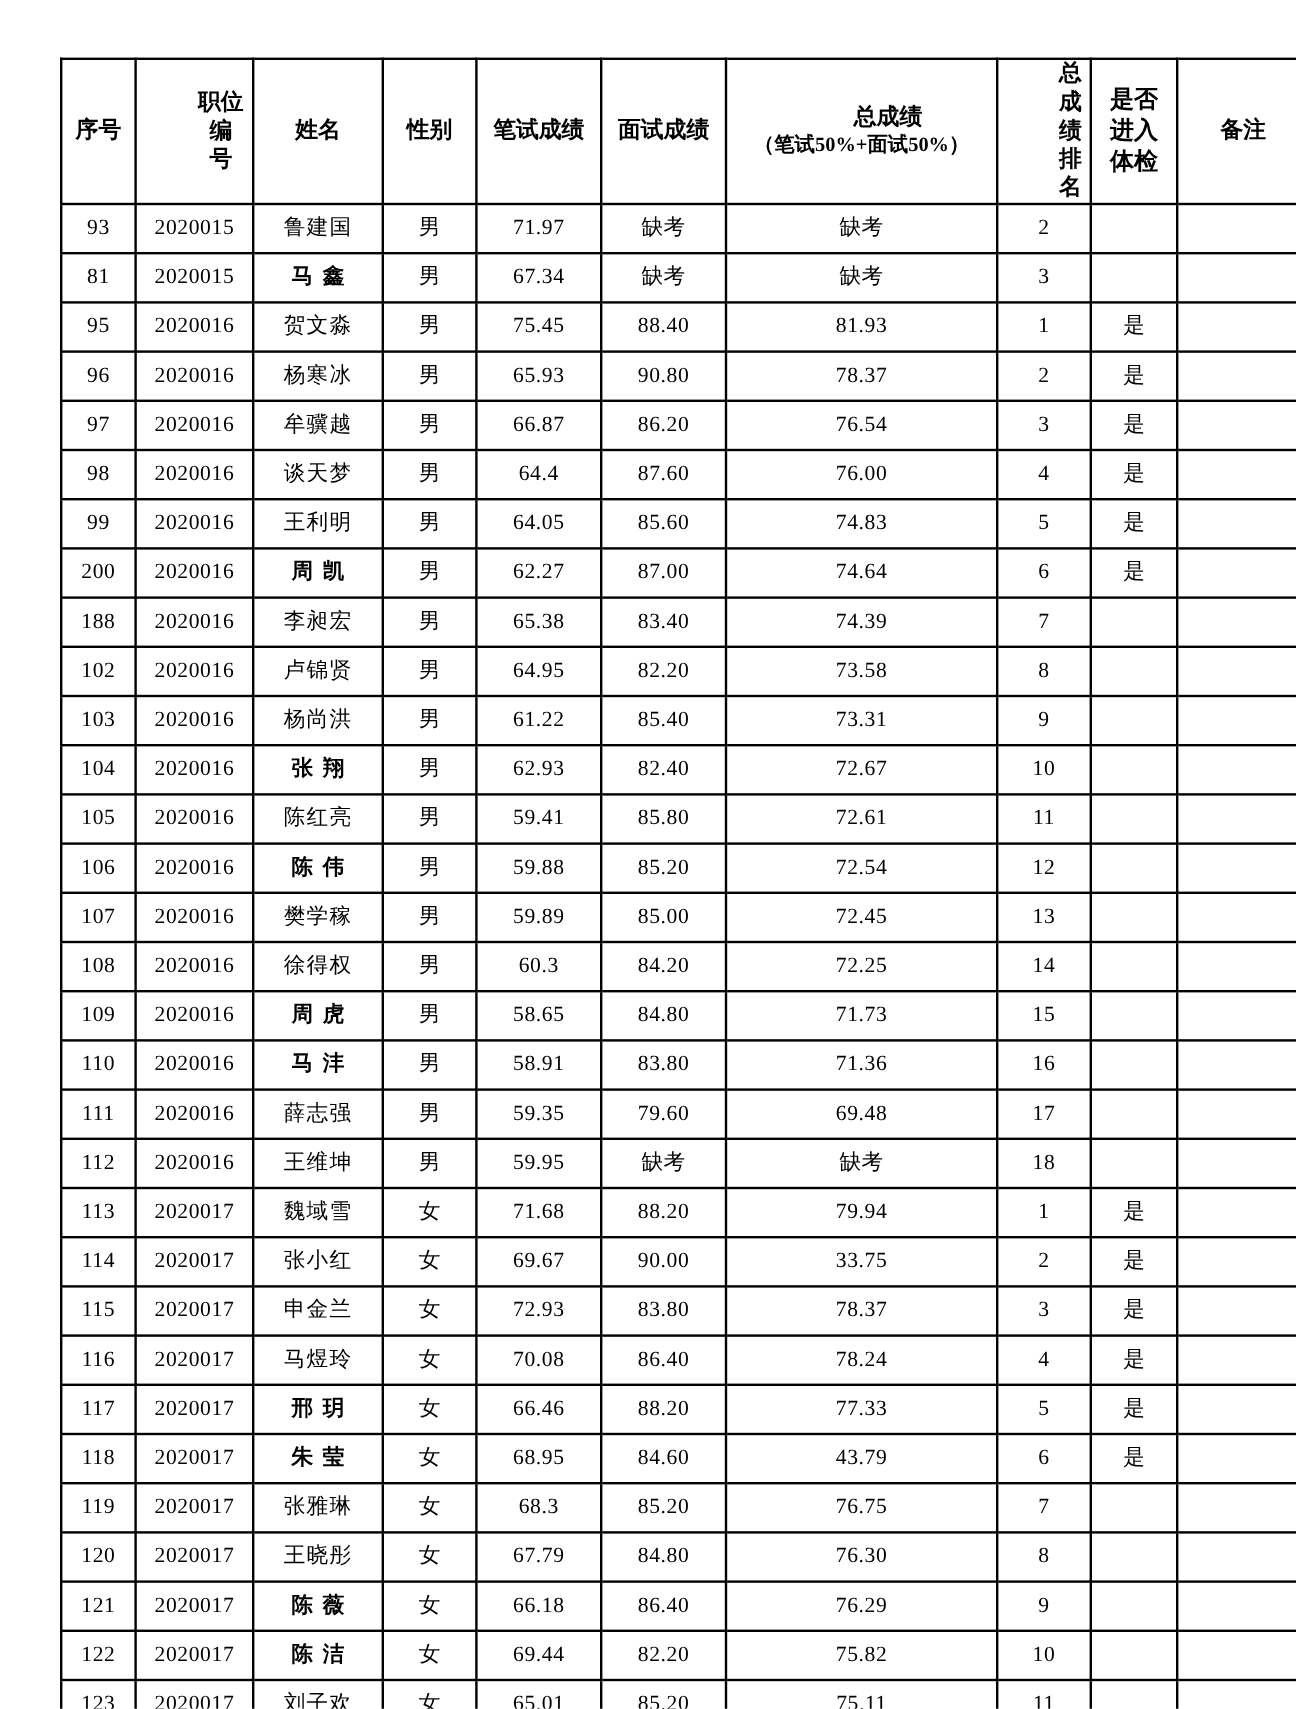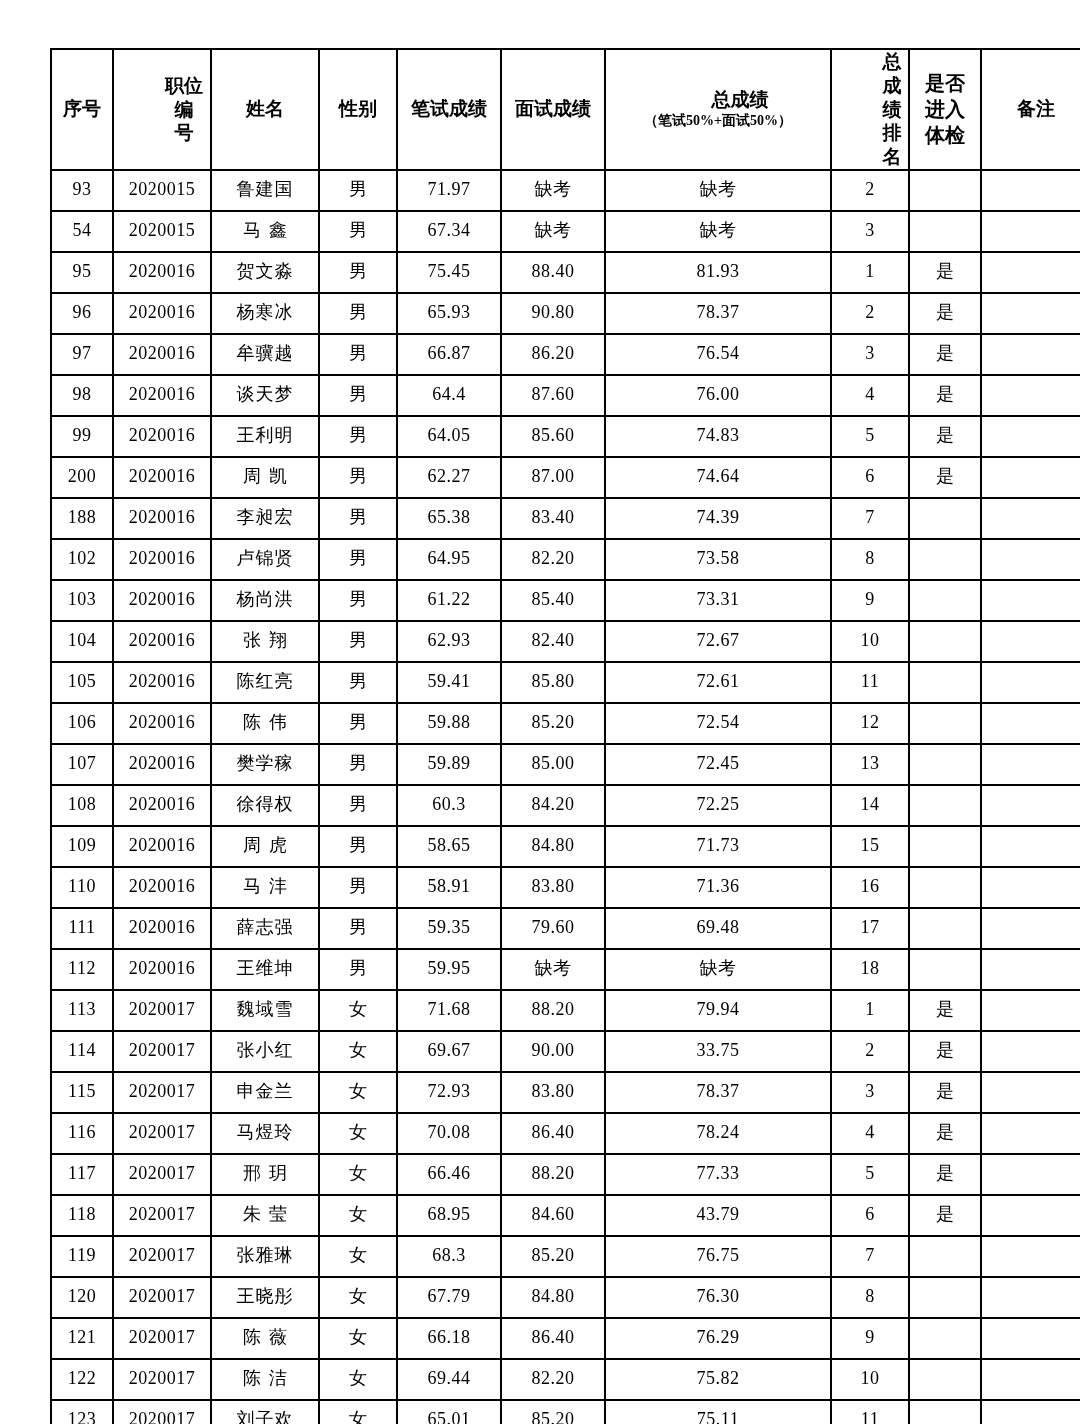--- a/index.html
+++ b/index.html
@@ -41,21 +41,21 @@
     height: 94px;
     font-size: 19px;
   }
   .hdr-two-line {
     display: block;
     line-height: 1.25;
     padding-left: 44px;
   }
   .hdr-sub {
     display: block;
-    font-size: 14px;
+    font-size: 17px;
     line-height: 1.3;
   }
   .hdr-three-line {
     display: block;
     line-height: 1.3;
     font-size: 20px;
   }
   
   col.c-seq      { width: 62px; }
   col.c-postid   { width: 98px; }
@@ -63,21 +63,21 @@
   col.c-gender   { width: 78px; }
   col.c-written  { width: 104px; }
   col.c-intv     { width: 104px; }
   col.c-total    { width: 226px; }
   col.c-rank     { width: 78px; }
   col.c-medical  { width: 72px; }
   col.c-remark   { width: 110px; }
 
   td.num { font-family: "Liberation Serif", "DejaVu Serif", serif; letter-spacing: 0.5px; }
   td.name { letter-spacing: 1px; }
-  .name-spaced { letter-spacing: 8px; padding-left: 8px; }
+  .name-spaced { letter-spacing: 8px; padding-left: 8px; font-weight: bold; }
 </style>
 </head>
 <body>
 
 <div class="page">
   <table class="score-table">
     <colgroup>
       <col class="c-seq">
       <col class="c-postid">
       <col class="c-name">
@@ -135,21 +135,21 @@
           <td class="name">鲁建国</td>
           <td>男</td>
           <td class="num">71.97</td>
           <td class="num">缺考</td>
           <td class="num">缺考</td>
           <td class="num">2</td>
           <td></td>
           <td></td>
         </tr>
         <tr>
-          <td class="num">54</td>
+          <td class="num">81</td>
           <td class="num">2020015</td>
           <td class="name"><span class="name-spaced">马鑫</span></td>
           <td>男</td>
           <td class="num">67.34</td>
           <td class="num">缺考</td>
           <td class="num">缺考</td>
           <td class="num">3</td>
           <td></td>
           <td></td>
         </tr>

